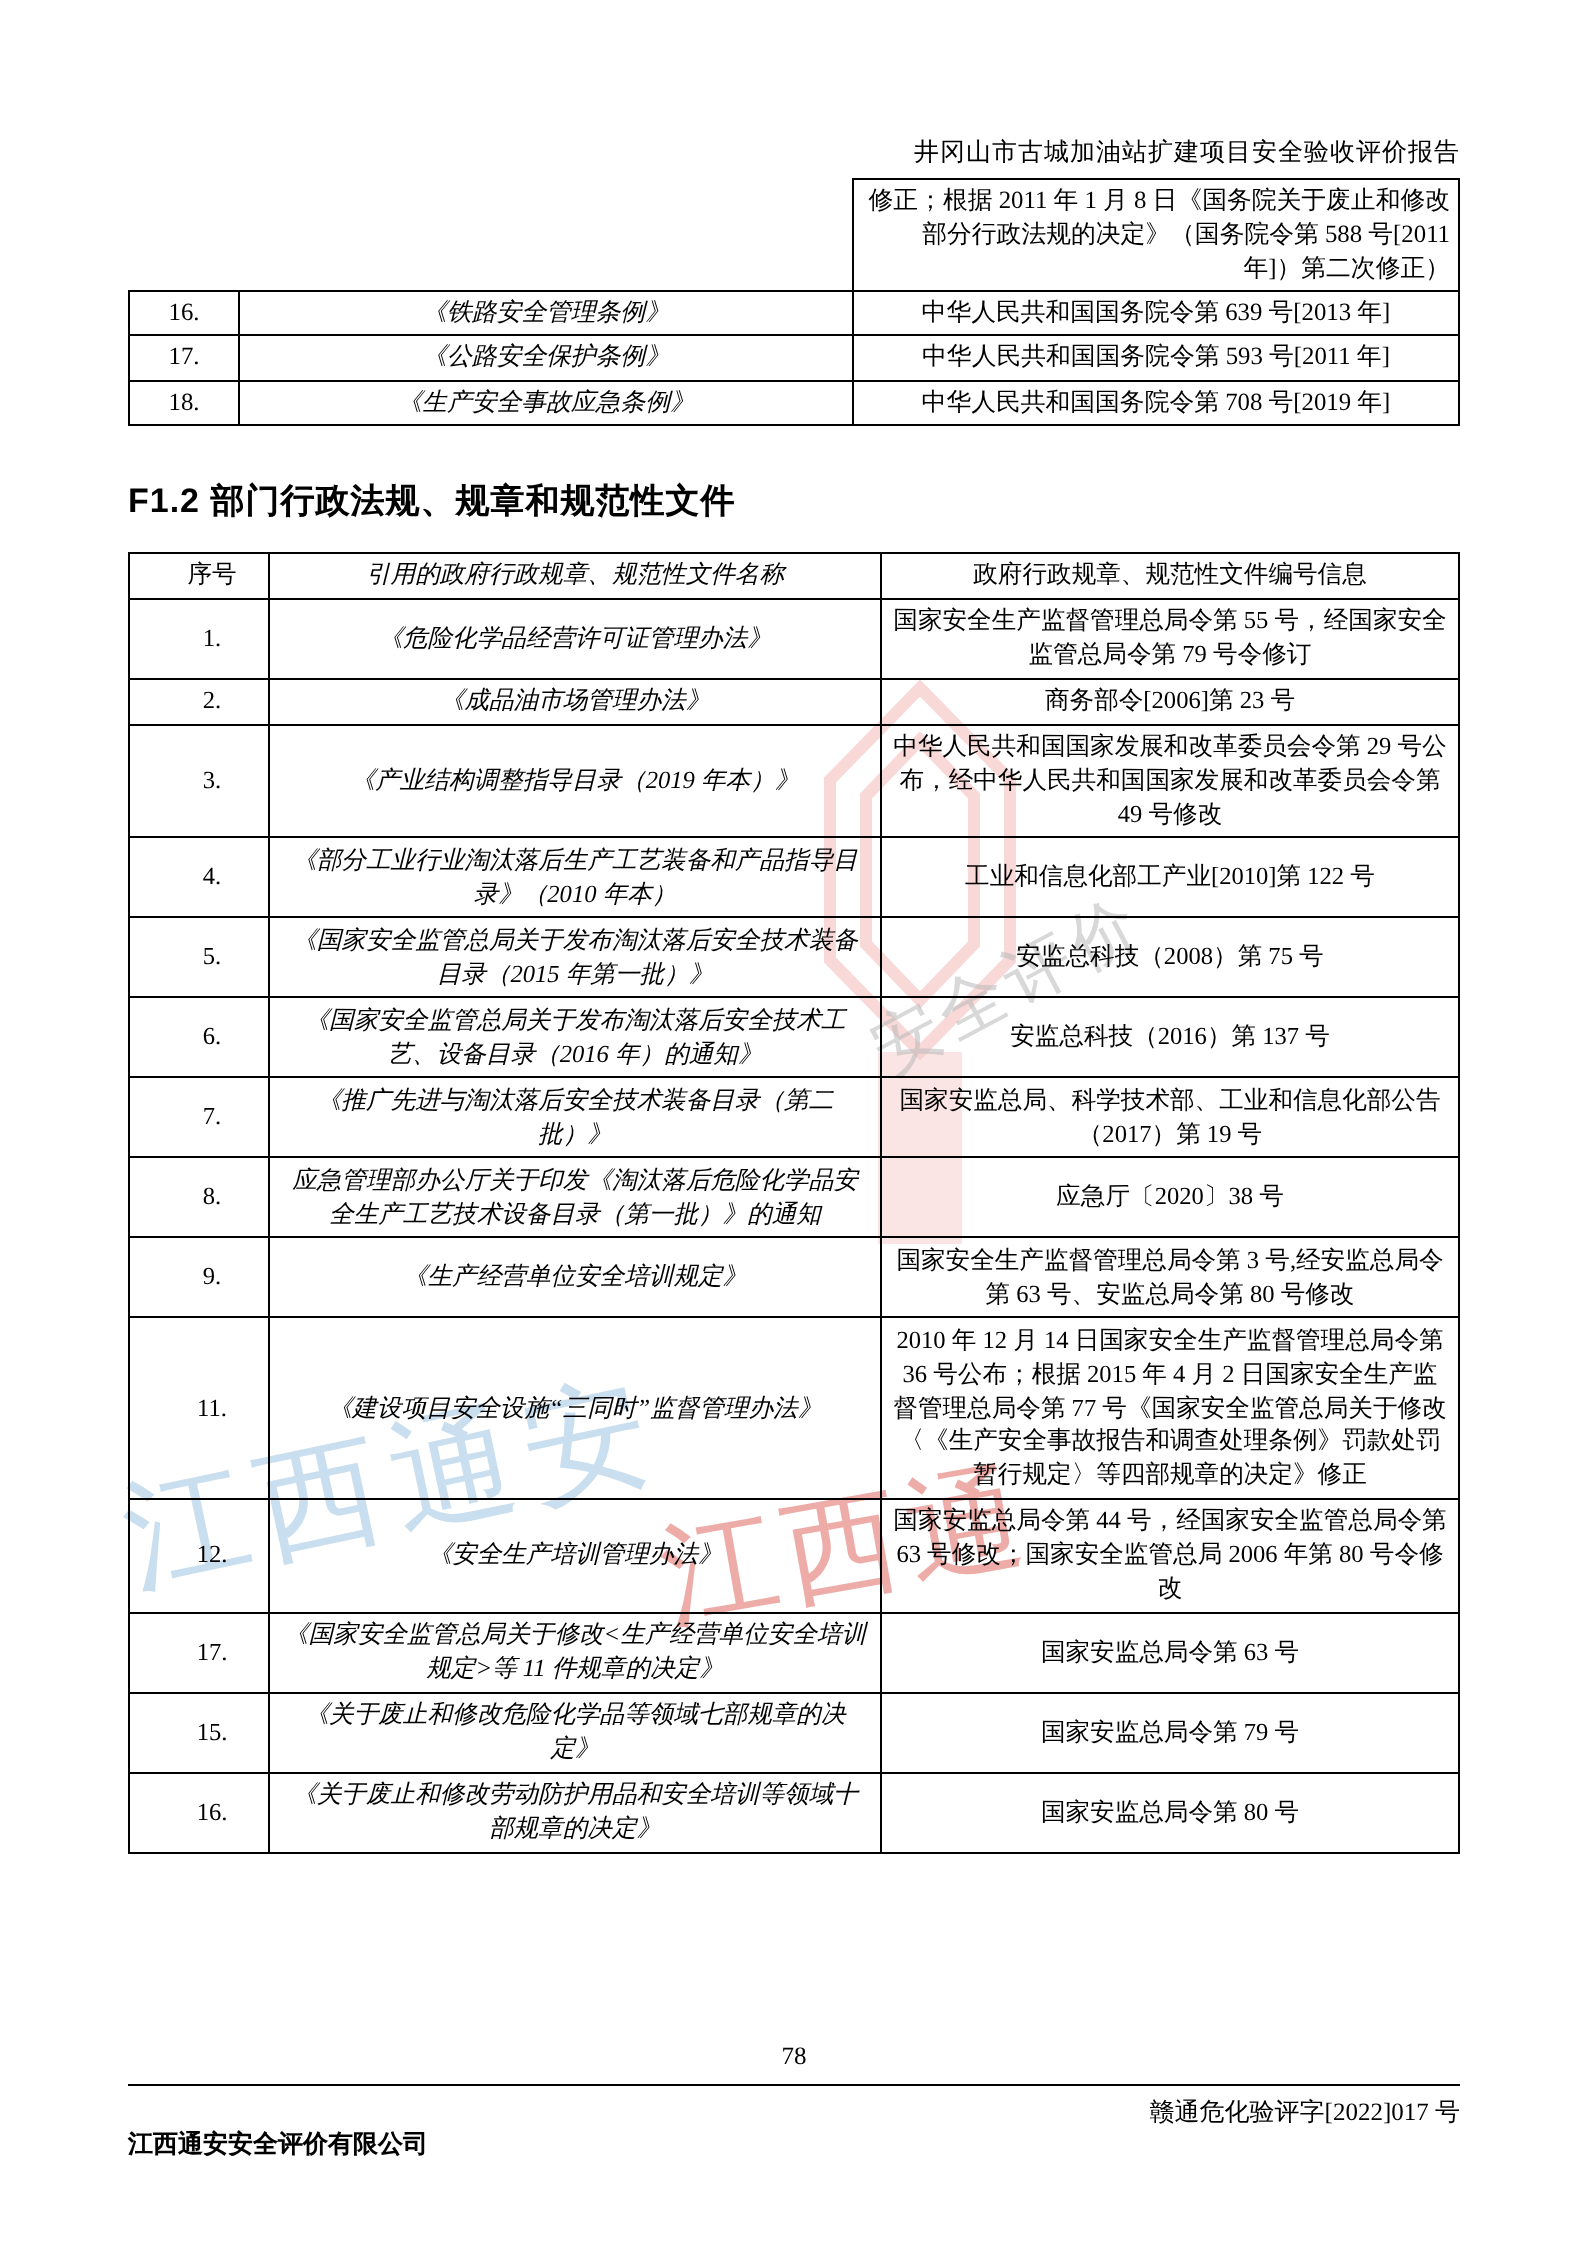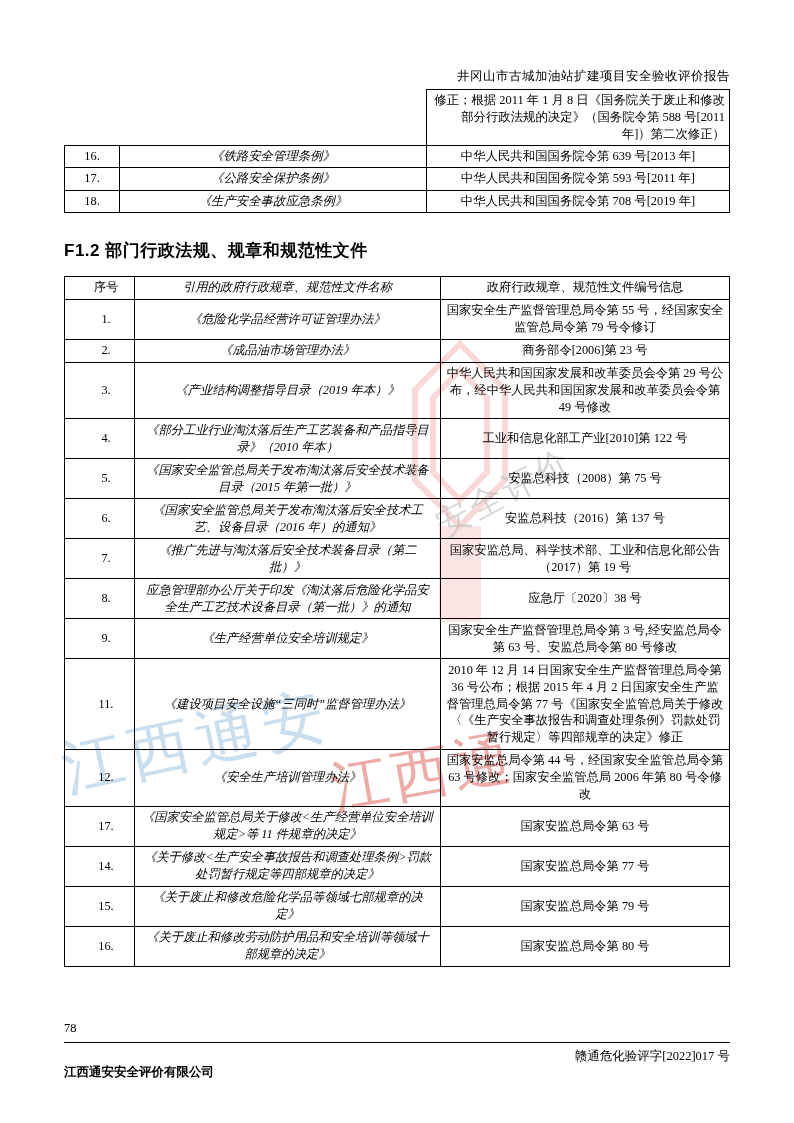--- a/index.html
+++ b/index.html
@@ -83,21 +83,21 @@
     letter-spacing: 0.5px;
   }
   .footer {
     position: absolute;
     left: 64px;
     right: 64px;
     bottom: 42px;
     z-index: 3;
   }
   .page-number {
-    text-align: left;
+    text-align: center;
     font-size: 12.5px;
     margin-bottom: 6px;
   }
   .footer-rule {
     border-top: 1px solid #000;
     margin-bottom: 5px;
   }
   .footer-row {
     display: flex;
     justify-content: space-between;
@@ -259,25 +259,20 @@
             <td class="c-num">12.</td>
             <td class="c-name">《安全生产培训管理办法》</td>
             <td class="c-code">国家安监总局令第 44 号，经国家安全监管总局令第 63 号修改；国家安全监管总局 2006 年第 80 号令修改</td>
           </tr>
           <tr>
             <td class="c-num">17.</td>
             <td class="c-name">《国家安全监管总局关于修改&lt;生产经营单位安全培训规定&gt;等 11 件规章的决定》</td>
             <td class="c-code">国家安监总局令第 63 号</td>
           </tr>
           <tr>
-            <td class="c-num">14.</td>
-            <td class="c-name">《关于修改&lt;生产安全事故报告和调查处理条例&gt;罚款处罚暂行规定等四部规章的决定》</td>
-            <td class="c-code">国家安监总局令第 77 号</td>
-          </tr>
-          <tr>
             <td class="c-num">15.</td>
             <td class="c-name">《关于废止和修改危险化学品等领域七部规章的决定》</td>
             <td class="c-code">国家安监总局令第 79 号</td>
           </tr>
           <tr>
             <td class="c-num">16.</td>
             <td class="c-name">《关于废止和修改劳动防护用品和安全培训等领域十部规章的决定》</td>
             <td class="c-code">国家安监总局令第 80 号</td>
           </tr>
         </tbody>

